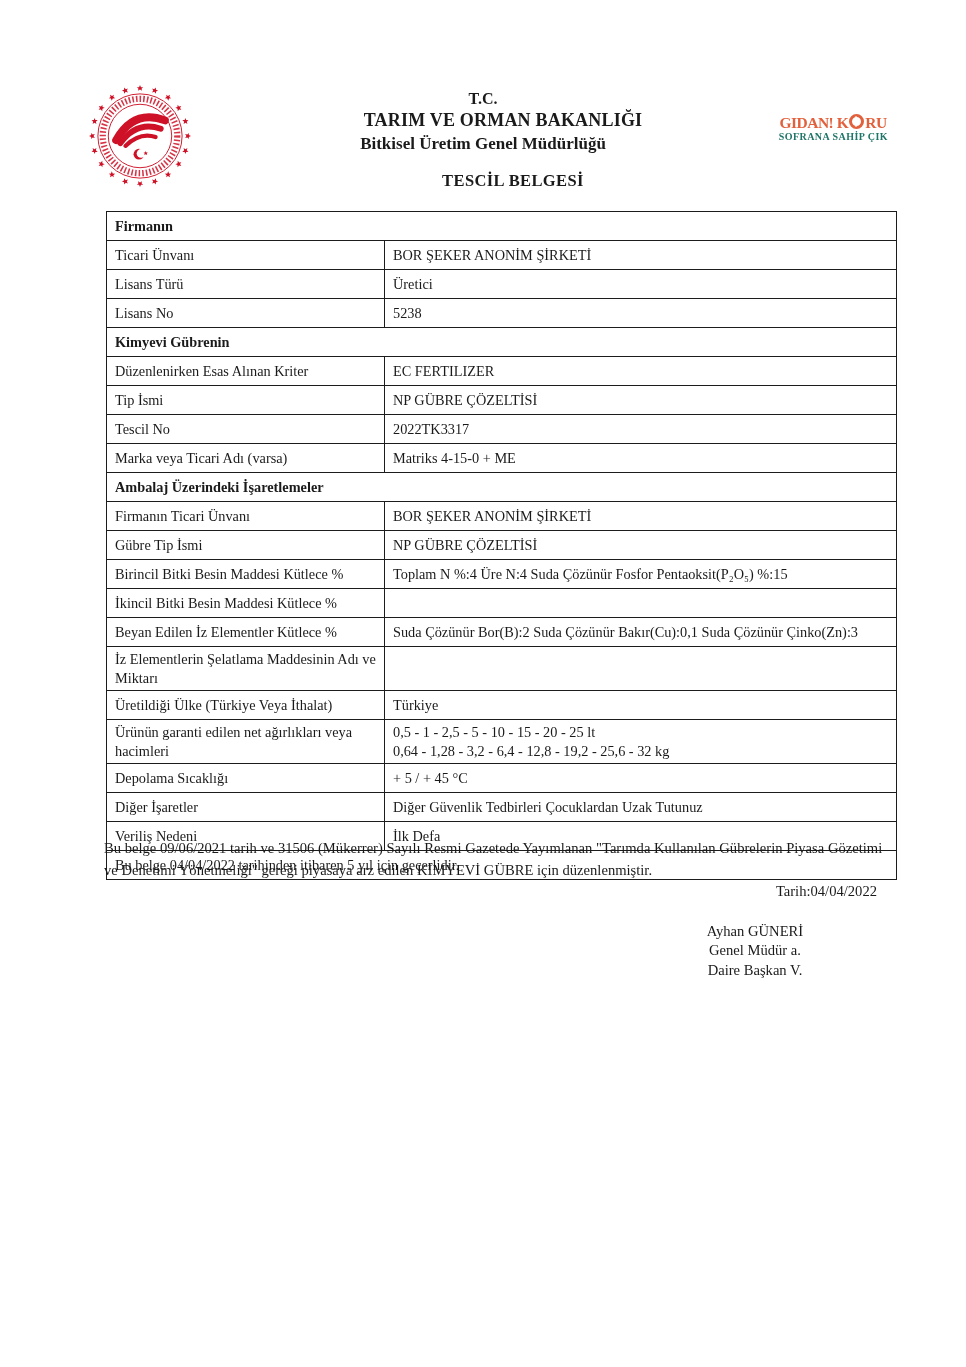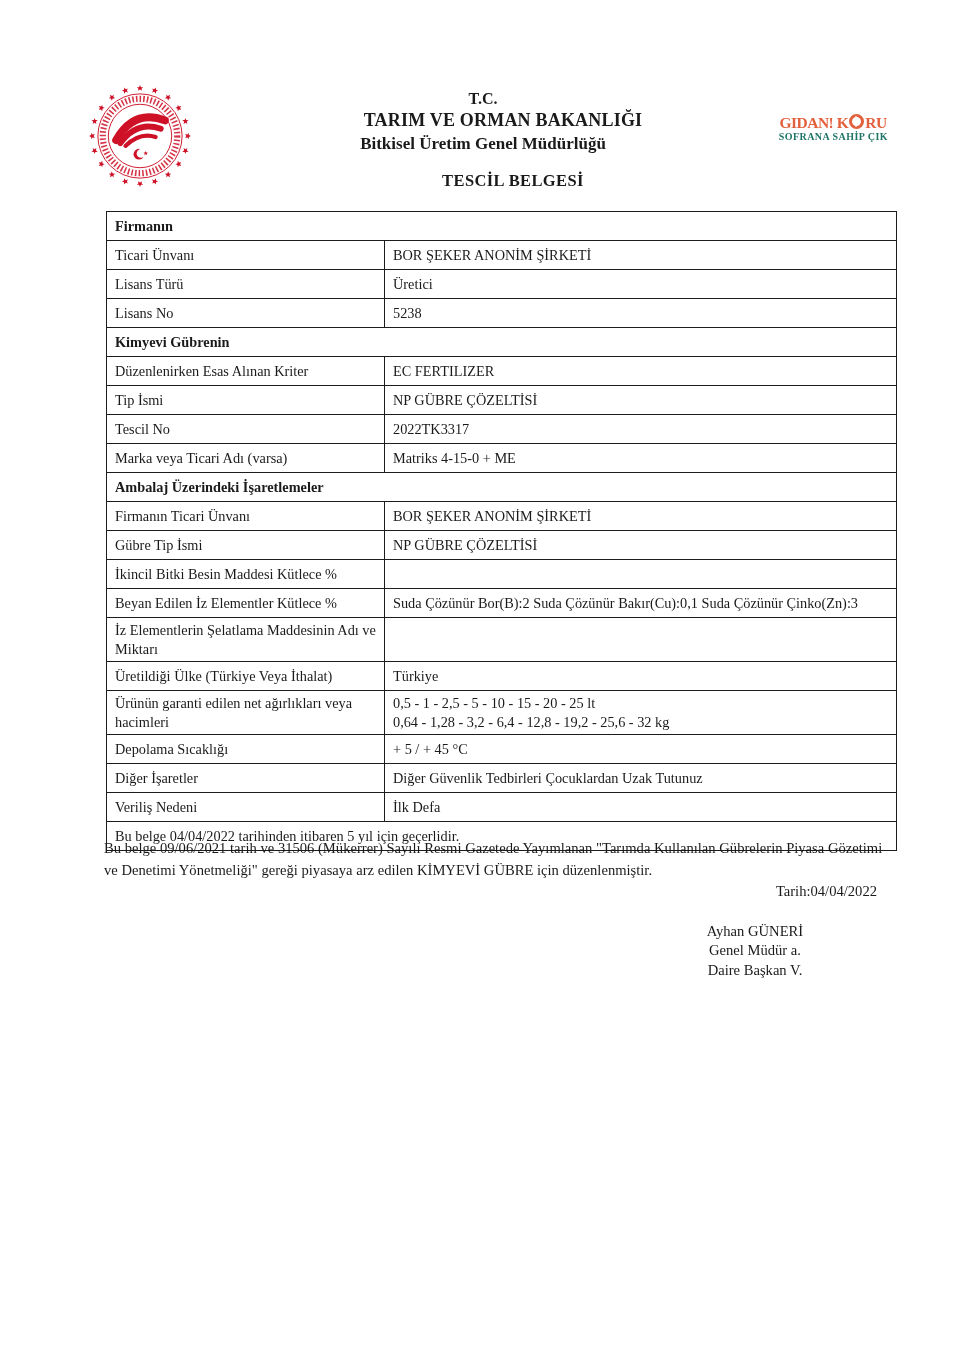--- a/index.html
+++ b/index.html
@@ -193,20 +193,24 @@
         </tr>
         <tr>
           <td class="label-cell">Firmanın Ticari Ünvanı</td>
           <td class="value-cell">BOR ŞEKER ANONİM ŞİRKETİ</td>
         </tr>
         <tr>
           <td class="label-cell">Gübre Tip İsmi</td>
           <td class="value-cell">NP GÜBRE ÇÖZELTİSİ</td>
         </tr>
         <tr>
+          <td class="label-cell">Birincil Bitki Besin Maddesi Kütlece %</td>
+          <td class="value-cell">Toplam N %:4 Üre N:4 Suda Çözünür Fosfor Pentaoksit(P₂O₅) %:15</td>
+        </tr>
+        <tr>
           <td class="label-cell">İkincil Bitki Besin Maddesi Kütlece %</td>
           <td class="value-cell"></td>
         </tr>
         <tr>
           <td class="label-cell">Beyan Edilen İz Elementler Kütlece %</td>
           <td class="value-cell">Suda Çözünür Bor(B):2 Suda Çözünür Bakır(Cu):0,1 Suda Çözünür Çinko(Zn):3</td>
         </tr>
         <tr>
           <td class="label-cell">İz Elementlerin Şelatlama Maddesinin Adı ve Miktarı</td>
           <td class="value-cell"></td>

